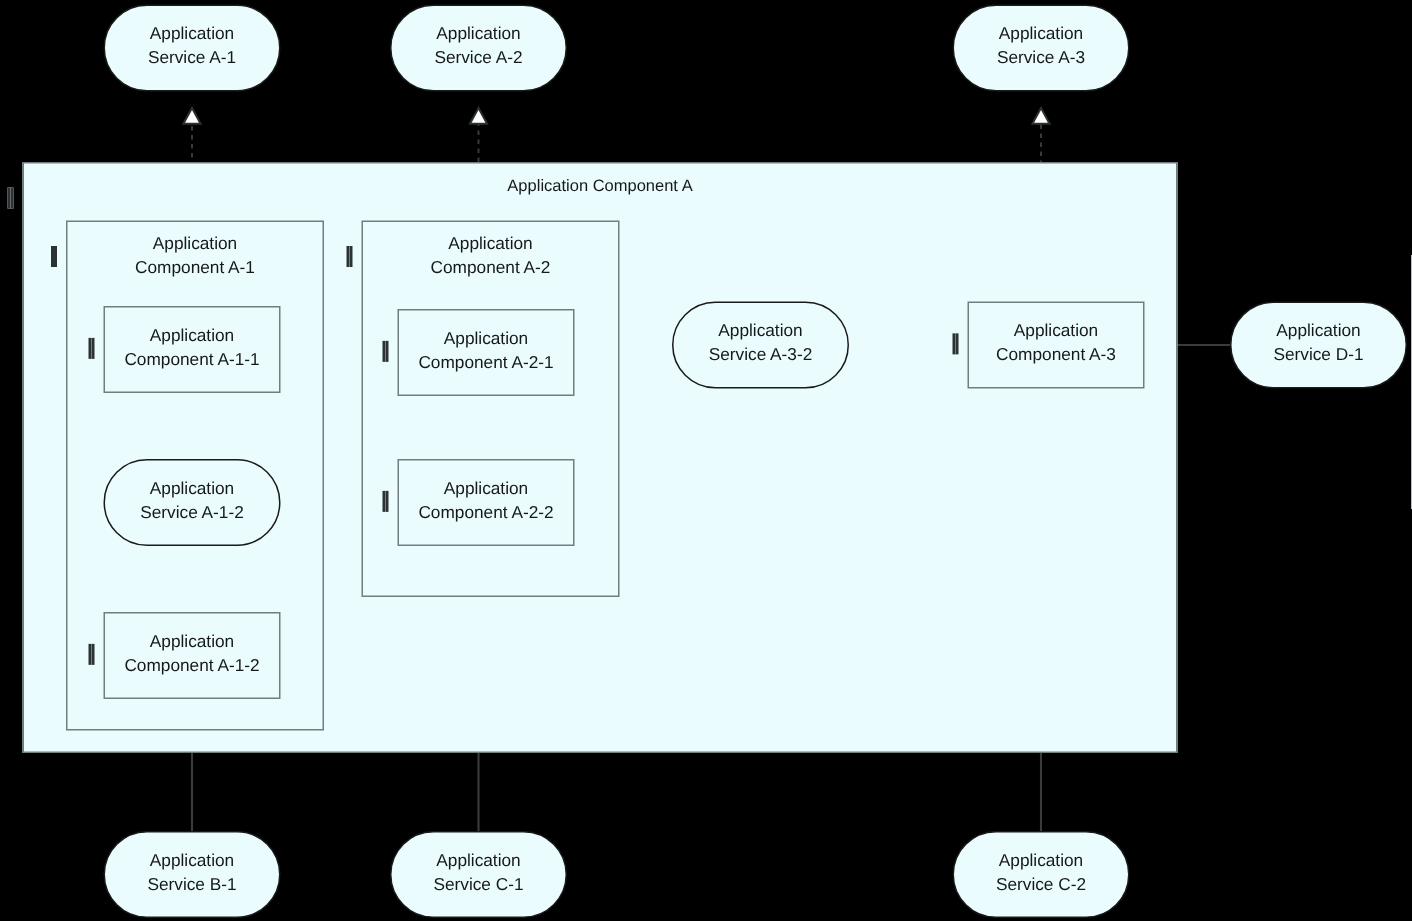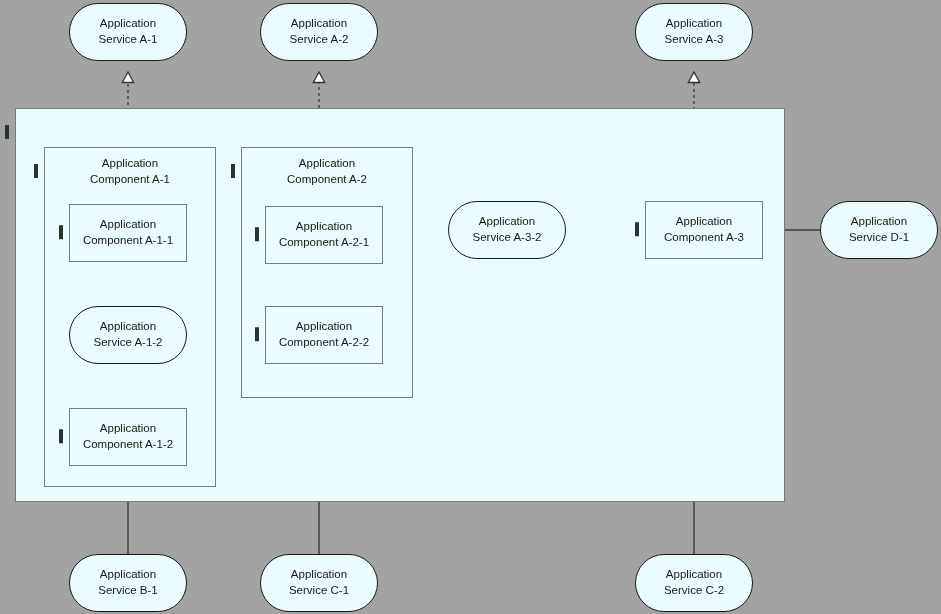--- a/index.html
+++ b/index.html
@@ -1,17 +1,17 @@
 <!DOCTYPE html>
 <html><head>
 <meta charset="utf-8">
 <style>
   html,body{margin:0;padding:0;background:#ffffff;}
   body{font-family:"Liberation Sans", sans-serif;}
-  #canvas{position:relative;width:941px;height:614px;overflow:hidden;background:#a3a3a3;}
+  #canvas{position:relative;width:941px;height:614px;overflow:hidden;background:#000000;}
   svg#wires{position:absolute;left:0;top:0;width:941px;height:614px;pointer-events:none;}
 
   
   .node{position:absolute;box-sizing:border-box;}
 
   .service{
     background:#eafcfd;
     border:1.6px solid #1a1a1a;
     border-radius:999px;
     display:flex;align-items:center;justify-content:center;
@@ -103,20 +103,21 @@
     <span class="lbl">Application
 Service A-2</span>
   </div>
 
   <div class="node service" style="left:635px;top:3px;width:118px;height:58px;">
     <span class="lbl">Application
 Service A-3</span>
   </div>
 
   <div class="node component grouping outer" style="left:15px;top:108px;width:770px;height:394px;z-index:1;">
+    <span class="lbl top titlesmall">Application Component A</span>
     <span class="tabs">
       <span class="tab"></span><span class="tab"></span>
     </span>
   </div>
 
   <div class="node component grouping" style="left:44px;top:147px;width:172px;height:340px;z-index:2;">
     <span class="lbl top">Application
 Component A-1</span>
     <span class="tabs">
       <span class="tab"></span><span class="tab"></span>

